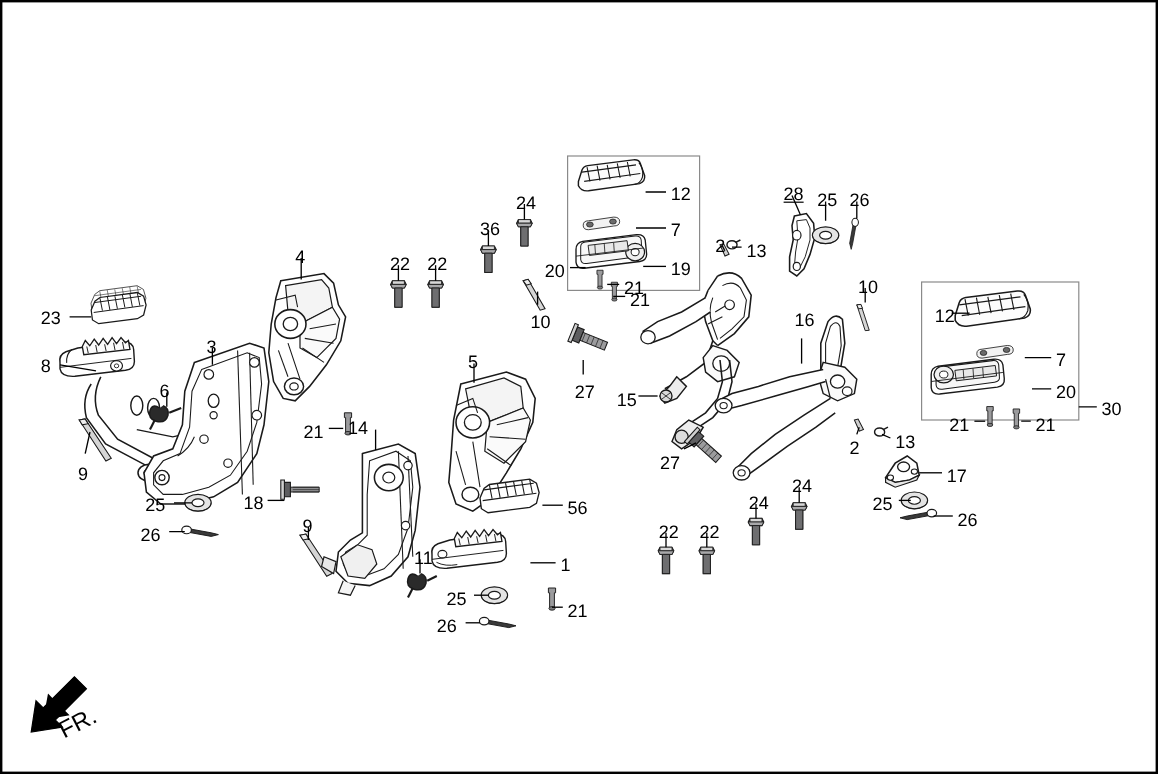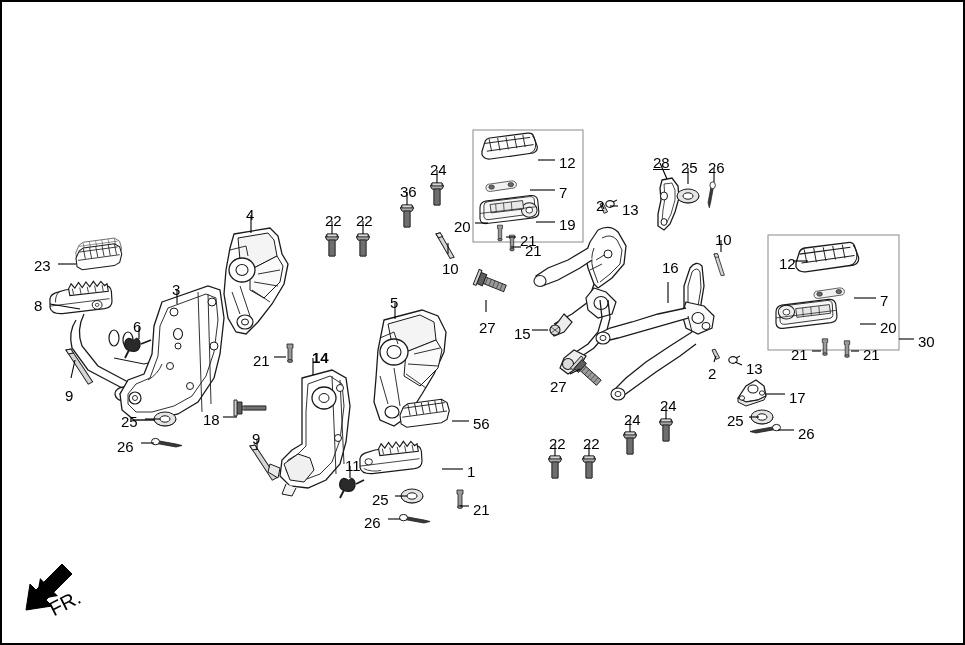--- a/index.html
+++ b/index.html
@@ -491,21 +491,21 @@
       <div class="lbl" style="left: 32px; top: 296px;">8</div>
       <div class="lbl" style="left: 63px; top: 386px;">9</div>
       <div class="lbl" style="left: 119px; top: 412px;">25</div>
       <div class="lbl" style="left: 115px; top: 437px;">26</div>
       <div class="lbl" style="left: 131px; top: 317px;">6</div>
       <div class="lbl" style="left: 170px; top: 280px;">3</div>
       <div class="lbl" style="left: 244px; top: 205px;">4</div>
       <div class="lbl" style="left: 201px; top: 410px;">18</div>
       <div class="lbl" style="left: 250px; top: 429px;">9</div>
       <div class="lbl" style="left: 251px; top: 351px;">21</div>
-      <div class="lbl" style="left: 310px; top: 348px; font-weight: bold;">14</div>
+      <div class="lbl" style="left: 288px; top: 348px;">14</div>
       <div class="lbl" style="left: 343px; top: 456px;">11</div>
       <div class="lbl" style="left: 323px; top: 211px;">22</div>
       <div class="lbl" style="left: 354px; top: 211px;">22</div>
       <div class="lbl" style="left: 398px; top: 182px;">36</div>
       <div class="lbl" style="left: 428px; top: 160px;">24</div>
       <div class="lbl" style="left: 440px; top: 259px;">10</div>
       <div class="lbl" style="left: 388px; top: 293px;">5</div>
       <div class="lbl" style="left: 471px; top: 414px;">56</div>
       <div class="lbl" style="left: 465px; top: 462px;">1</div>
       <div class="lbl" style="left: 370px; top: 490px;">25</div>

